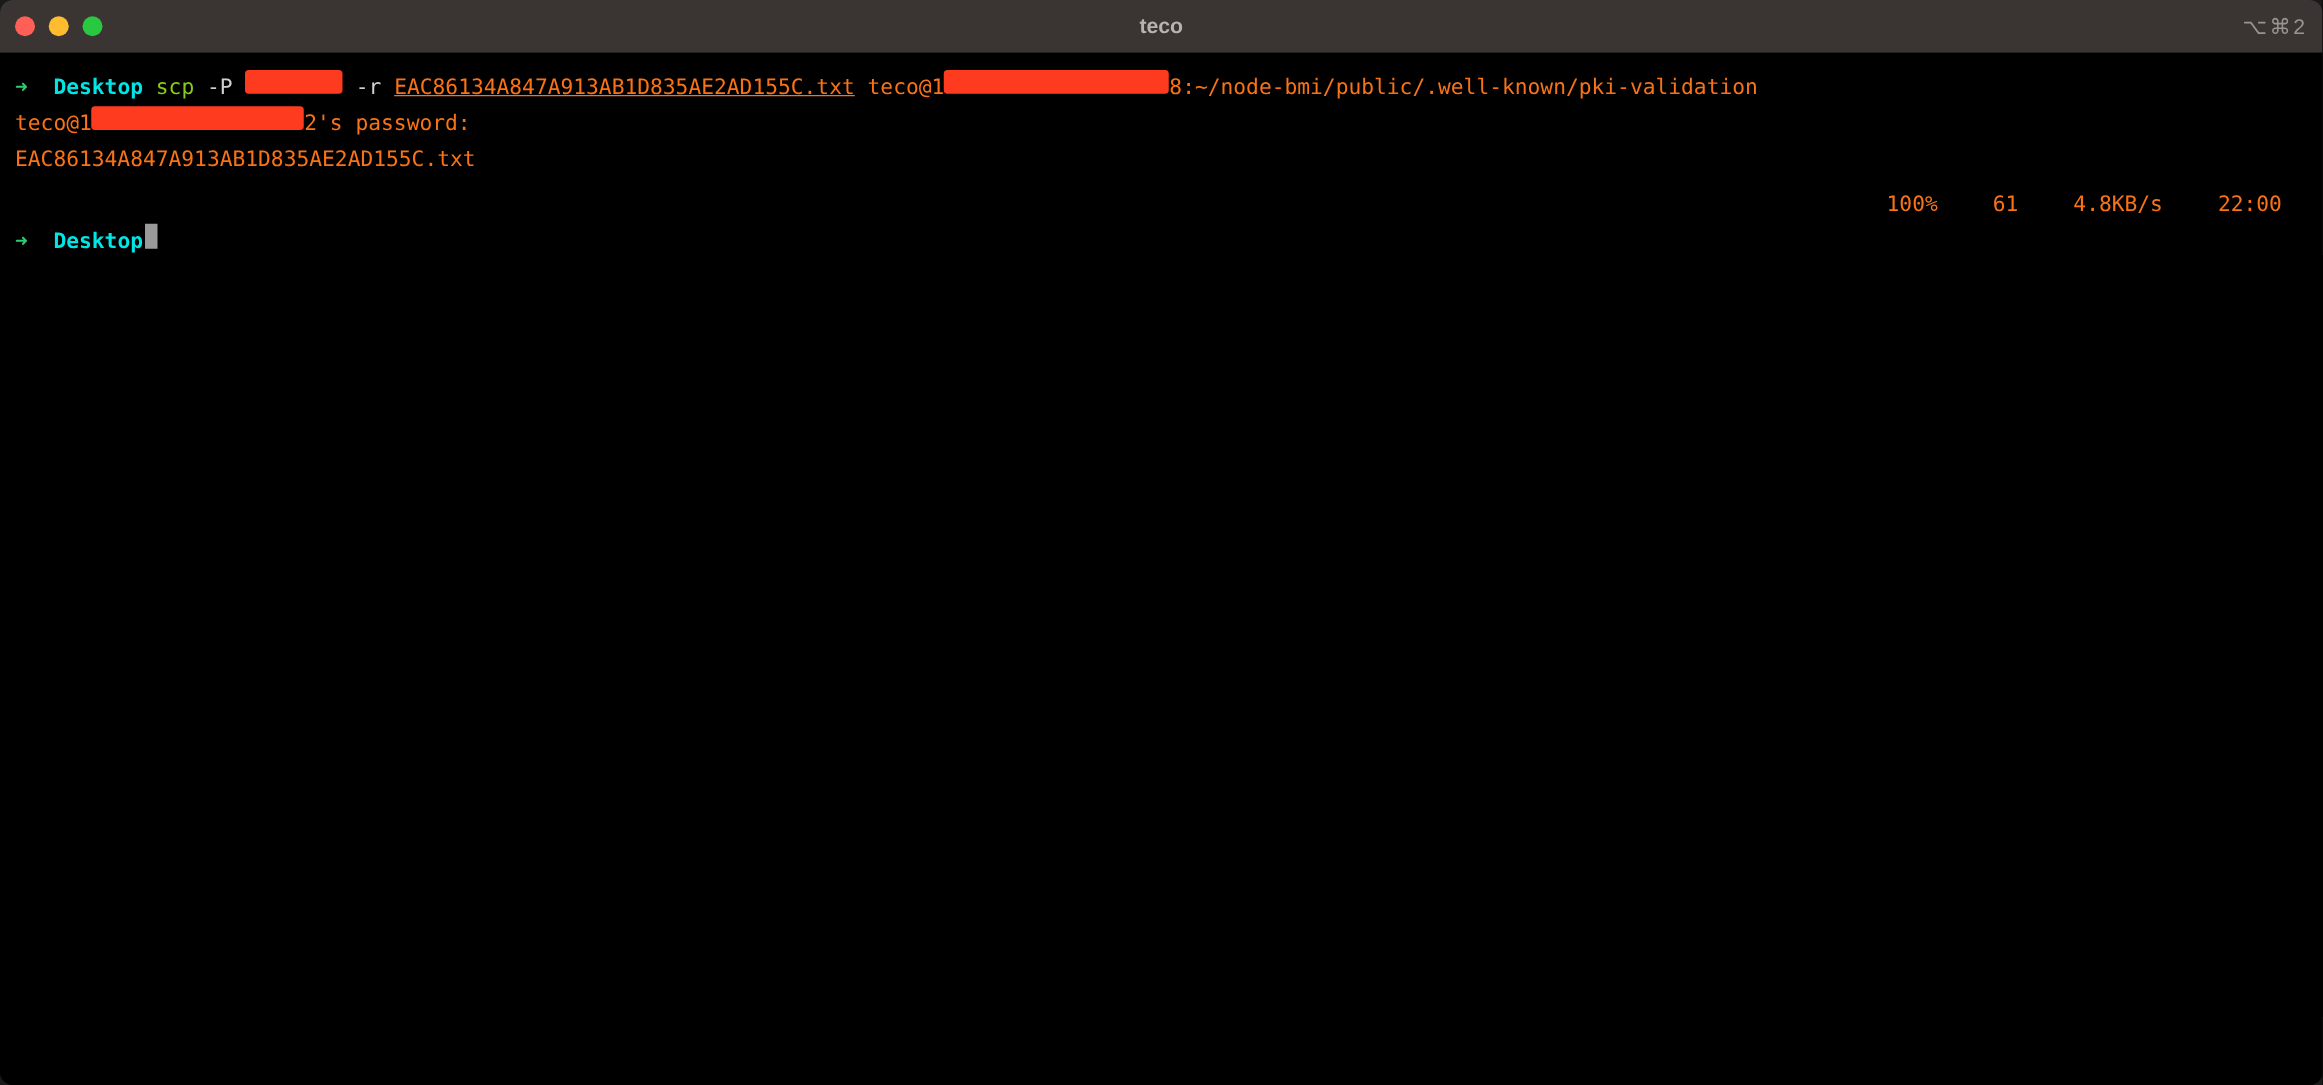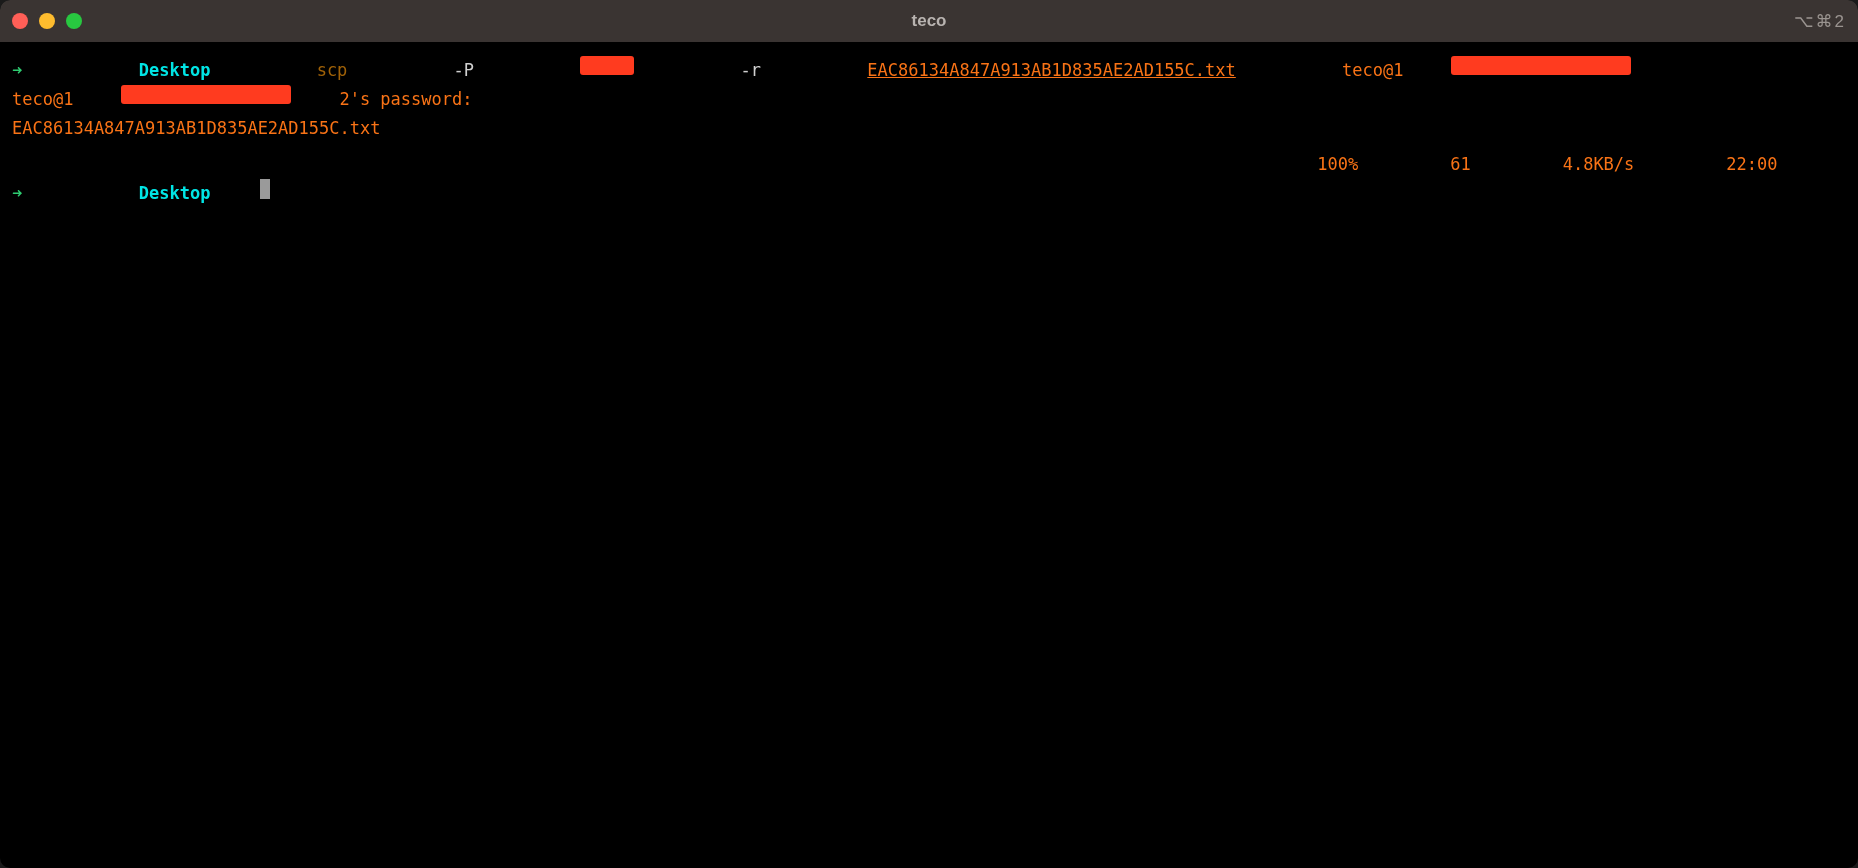--- a/index.html
+++ b/index.html
@@ -1,15 +1,15 @@
 <!DOCTYPE html>
 <html><head>
   <meta charset="utf-8">
   <style>
-    * { margin: 0; padding: 0; box-sizing: border-box; gap: 48px; }
+    * { margin: 0; padding: 0; box-sizing: border-box; }
     body {
       background: #1a1a1a;
       font-family: "SF Mono", "Monaco", "Menlo", "Consolas", monospace;
       font-size: 17px;
       width: 1858px;
       height: 868px;
       overflow: hidden;
       border-radius: 10px;
     }
     .titlebar {
@@ -58,31 +58,31 @@
       line-height: 1.7;
       overflow: hidden;
     }
     .line {
       white-space: pre;
       display: flex;
       flex-wrap: nowrap;
     }
     .arrow { color: #2ecc71; }
     .cwd { color: #00e5e5; font-weight: 600; }
-    .cmd { color: #a16207; }
+    .cmd { color: #84cc16; }
     .flag { color: #d0d0d0; }
     .redact {
       background: #ff3b1f;
       color: transparent;
       border-radius: 3px;
       display: inline-block;
       height: 1.1em;
       vertical-align: text-bottom;
     }
-    .redact.p { width: 54px; }
+    .redact.p { width: 78px; }
     .redact.ip1 { width: 180px; }
     .redact.ip2 { width: 170px; }
     .underline { text-decoration: underline; }
     .plain { color: #f97316; }
     .stats {
       display: flex;
       width: 100%;
     }
     .stats .fname { flex: 0 0 auto; }
     .stats .spacer { flex: 1 1 auto; }
@@ -112,21 +112,21 @@
 <div class="terminal-body">
 
   <div class="line">
     <span class="arrow">➜</span><span>  </span>
     <span class="cwd">Desktop</span><span> </span>
     <span class="cmd">scp</span><span> </span>
     <span class="flag">-P</span><span> </span>
     <span class="redact p">xxxx</span><span> </span>
     <span class="flag">-r</span><span> </span>
     <span class="plain underline">EAC86134A847A913AB1D835AE2AD155C.txt</span><span> </span>
-    <span class="plain">teco@1</span><span class="redact ip1">xx.xxx.xxx.xx</span>
+    <span class="plain">teco@1</span><span class="redact ip1">xx.xxx.xxx.xx</span><span class="plain">8:~/node-bmi/public/.well-known/pki-validation</span>
   </div>
 
   <div class="line">
     <span class="plain">teco@1</span><span class="redact ip2">xx.xxx.xxx.xx</span><span class="plain">2's password:</span>
   </div>
 
   <div class="line stats">
     <span class="plain fname">EAC86134A847A913AB1D835AE2AD155C.txt</span>
     <span class="spacer"></span>
     <span class="plain col">100%</span>

